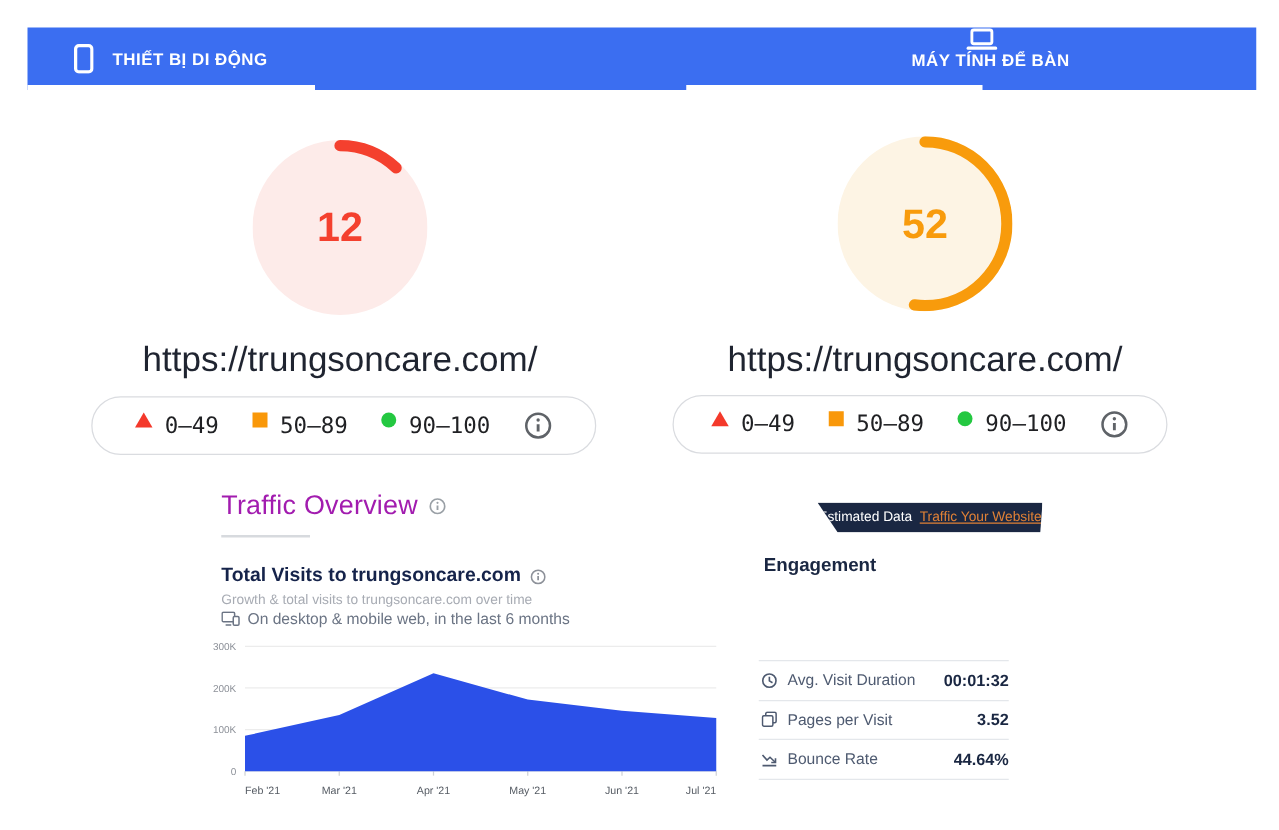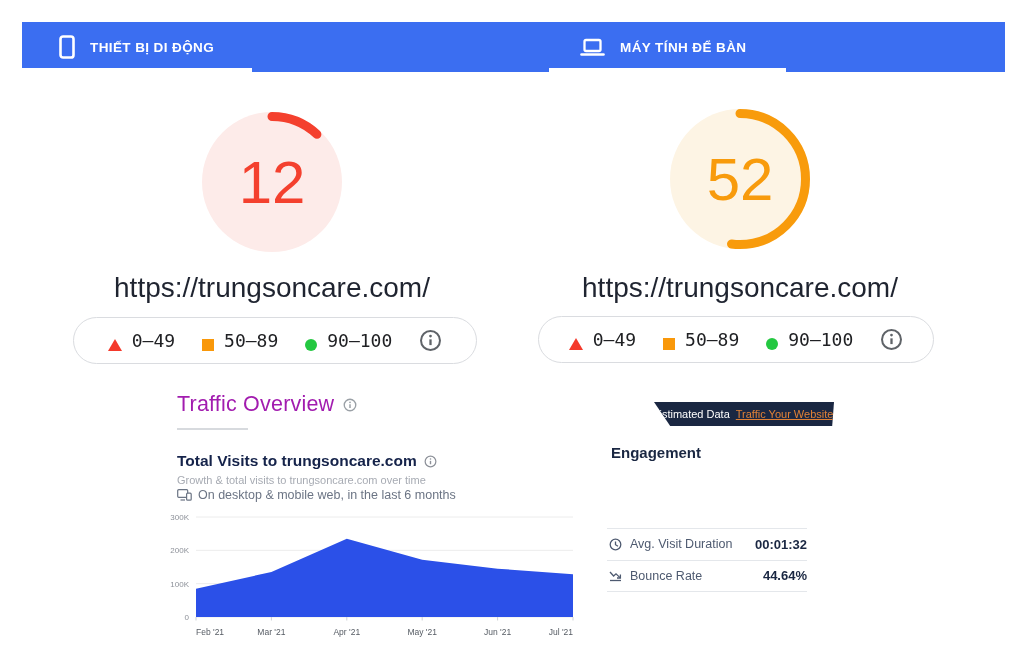--- a/index.html
+++ b/index.html
@@ -3,46 +3,46 @@
 <meta charset="utf-8">
 <style>
   html,body{margin:0;padding:0;background:#fff;}
   .screen{position:relative;width:1023px;height:664px;background:#ffffff;overflow:hidden;
           font-family:"Liberation Sans",sans-serif;}
 
   
   .tabbar{position:absolute;left:22px;top:22px;width:983px;height:50px;background:#3b6ef1;}
   .tab{position:absolute;top:0;height:100%;display:flex;align-items:center;cursor:pointer;}
   .tab-mobile{left:0;width:491px;padding-left:37px;box-sizing:border-box;}
-  .tab-desktop{left:491px;width:492px;padding-left:67px;box-sizing:border-box;}
+  .tab-desktop{left:491px;width:492px;padding-left:67px;box-sizing:border-box;flex-direction:column;}
   .tab .ticon{display:flex;align-items:center;margin-right:15px;}
   .tab-label{color:#ffffff;font-size:13.5px;font-weight:bold;letter-spacing:.4px;white-space:nowrap;}
   .tab-underline{position:absolute;bottom:0;height:4px;background:#ffffff;}
   .u1{left:0;width:230px;}
   .u2{left:527px;width:237px;}
 
   
   .gauge-wrap{position:absolute;width:140px;height:140px;}
   .g1{left:202px;top:112px;}
   .g2{left:670px;top:109px;}
   .gauge-score{position:absolute;inset:0;display:flex;align-items:center;justify-content:center;
-               font-size:60px;font-weight:400;}
+               font-size:33px;font-weight:700;}
 
   
   .url{position:absolute;width:400px;text-align:center;font-size:28px;color:#1f2430;white-space:nowrap;}
   .url1{left:72px;top:272px;}
   .url2{left:540px;top:272px;}
 
   
   .pill{position:absolute;height:47px;border:1px solid #dadce0;border-radius:24px;box-sizing:border-box;
         display:flex;align-items:center;justify-content:center;gap:27px;
         font-family:"DejaVu Sans Mono",monospace;font-size:18px;color:#202124;background:#fff;}
   .p1{left:73px;top:317px;width:404px;}
   .p2{left:538px;top:316px;width:396px;}
-  .legend-item{display:flex;align-items:flex-end;gap:10px;white-space:nowrap;}
+  .legend-item{display:flex;align-items:flex-start;gap:10px;white-space:nowrap;}
   .tri{width:0;height:0;border-left:7px solid transparent;border-right:7px solid transparent;
        border-bottom:12px solid #f4392b;}
   .sq{width:12px;height:12px;background:#f9980a;}
   .dot{width:12px;height:12px;border-radius:50%;background:#24c841;}
   .info-icon{display:flex;align-items:center;}
 
   
   .t-title-row{position:absolute;left:177px;top:392px;display:flex;align-items:center;gap:9px;}
   .t-title{font-size:21.5px;font-weight:normal;color:#a21caf;letter-spacing:.2px;}
   .t-divider{position:absolute;left:177px;top:428px;width:71px;height:2px;background:#d7dade;}
@@ -235,20 +235,30 @@
           <circle cx="6.5" cy="6.5" r="5.3" fill="none" stroke="#4e5a70" stroke-width="1.3"></circle>
           <path d="M6.5 3.4 V6.7 L9 8.2" fill="none" stroke="#4e5a70" stroke-width="1.3"></path>
         </svg>
       </span>
       <span>Avg. Visit Duration</span>
       <span class="stat-value">00:01:32</span>
     </div>
     <div class="stat-row">
       <span class="sicon">
         <svg width="13" height="13" viewBox="0 0 13 13">
+          <rect x="3.6" y="0.8" width="8.3" height="8.3" rx="1.2" fill="none" stroke="#4e5a70" stroke-width="1.2"></rect>
+          <rect x="1" y="3.6" width="8.3" height="8.3" rx="1.2" fill="#ffffff" stroke="#4e5a70" stroke-width="1.2"></rect>
+        </svg>
+      </span>
+      <span>Pages per Visit</span>
+      <span class="stat-value">3.52</span>
+    </div>
+    <div class="stat-row">
+      <span class="sicon">
+        <svg width="13" height="13" viewBox="0 0 13 13">
           <path d="M1 3 L4.6 7 L7 4.8 L11 8.6" fill="none" stroke="#4e5a70" stroke-width="1.3"></path>
           <path d="M11.4 5.6 V9 H8" fill="none" stroke="#4e5a70" stroke-width="1.3"></path>
           <path d="M1 11.5 H12" stroke="#4e5a70" stroke-width="1.3"></path>
         </svg>
       </span>
       <span>Bounce Rate</span>
       <span class="stat-value">44.64%</span>
     </div>
   </div>
 

